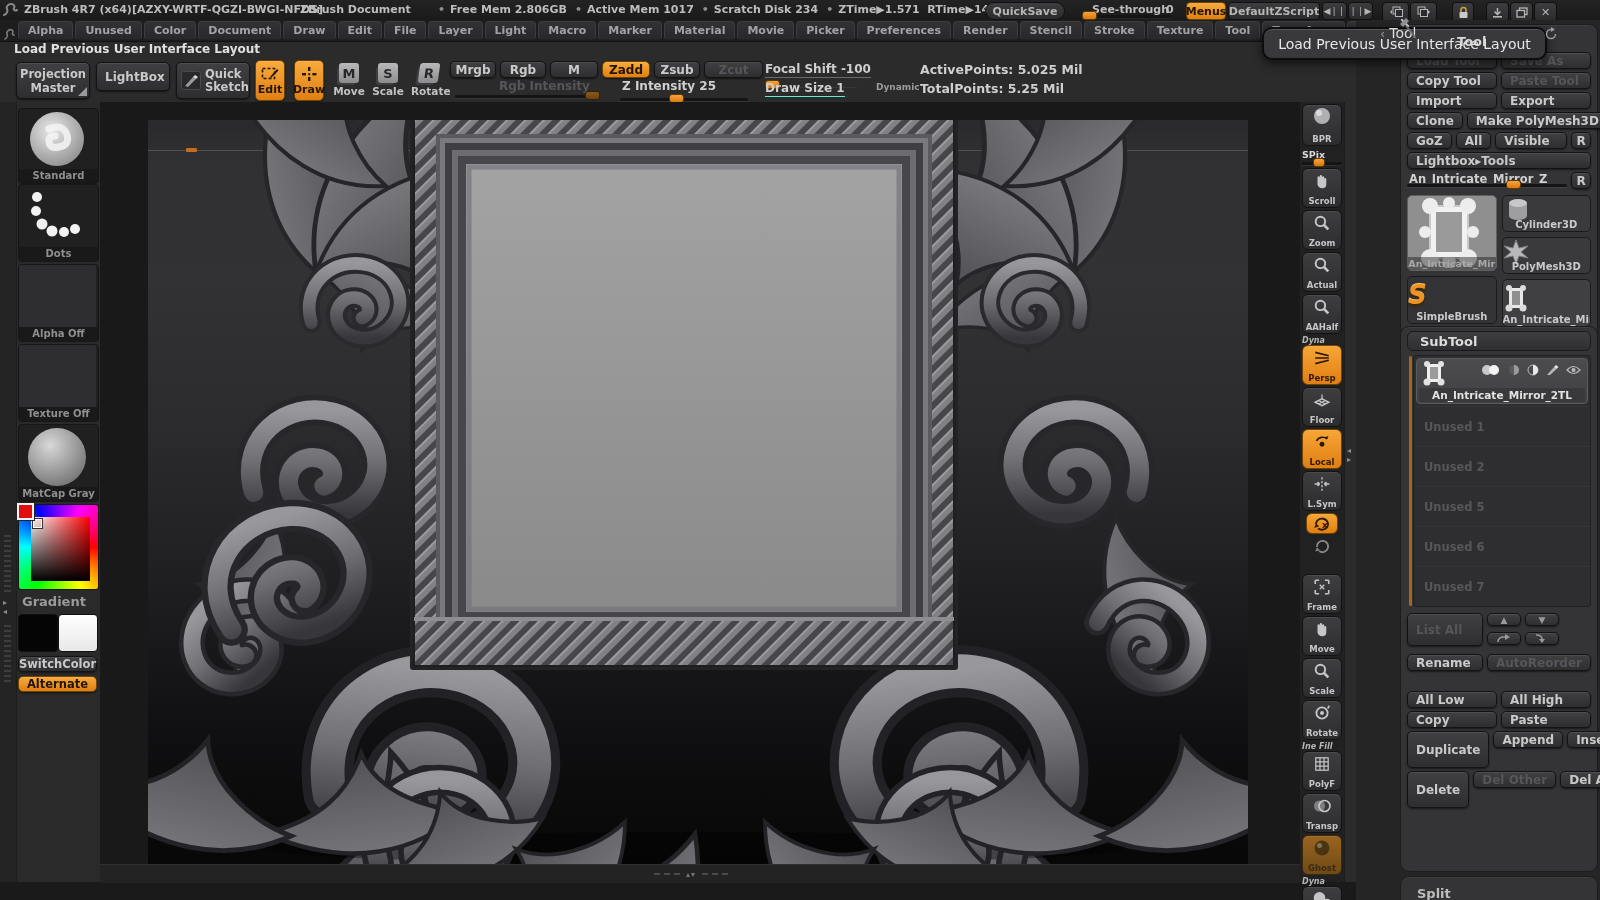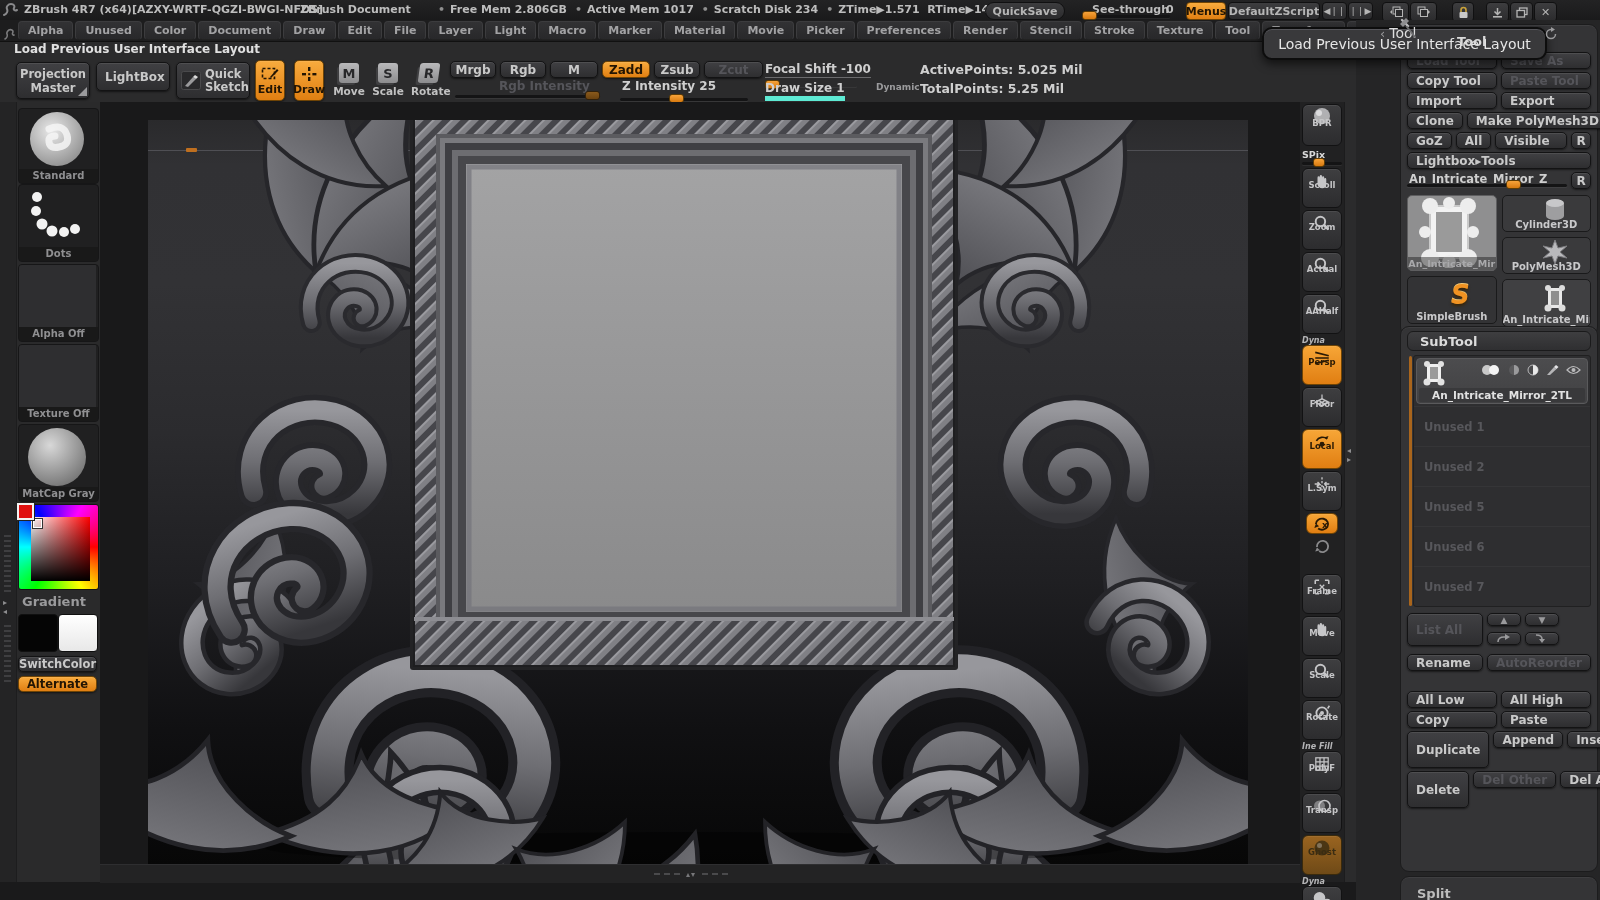--- a/index.html
+++ b/index.html
@@ -71,21 +71,21 @@
   
   #right-shelf{left:1300px;top:102px;width:44px;height:780px;background:#212122;display:flex;flex-direction:column;
                align-items:center;padding-top:2px;box-sizing:border-box;}
   .shelf-btn{width:38px;height:38px;border-radius:6px;background:linear-gradient(#3e3e40,#2c2c2e);
              border:1px solid #121213;position:relative;margin-bottom:2px;flex:none;color:#c6c6c8;
              box-shadow:inset 0 1px 0 rgba(255,255,255,.07);}
   .shelf-btn.active{background:linear-gradient(#f7a637,#e07e12);border-color:#6f4405;color:#2a1a05;}
   .shelf-btn.dimactive{background:linear-gradient(#9a6420,#6f4a17);border-color:#3a2a0c;color:#3a2c12;}
   .shelf-btn.small{height:19px;width:30px;}
   .shelf-btn.bare{background:none;border:none;box-shadow:none;color:#8a8a8c;height:22px;}
-  .shelf-btn .s-label{position:absolute;left:0;right:0;bottom:17px;text-align:center;font-size:8.5px;font-weight:bold;}
+  .shelf-btn .s-label{position:absolute;left:0;right:0;bottom:1px;text-align:center;font-size:8.5px;font-weight:bold;}
   .shelf-btn .s-icon{position:absolute;left:0;right:0;top:2px;display:flex;justify-content:center;}
   .shelf-mini{font-size:8px;font-weight:bold;font-style:italic;color:#b5b5b7;height:9px;line-height:9px;flex:none;
               width:44px;text-align:left;padding-left:2px;box-sizing:border-box;overflow:hidden;}
   .shelf-spix{width:40px;flex:none;margin:1px 0 3px 0;}
   .shelf-spix .sp-label{font-size:9.5px;font-weight:bold;color:#d8d8d8;}
   .gap-before{margin-top:14px;}
   
   #divider{left:1344px;top:102px;width:12px;height:780px;background:#2b2b2c;border-left:1px solid #1c1c1d;border-right:1px solid #1c1c1d;}
   
   #right-tray{left:1356px;top:20px;width:244px;height:880px;background:#252526;}
@@ -94,21 +94,21 @@
   .t-btn{height:17px;font-size:12px;flex:1;}
   .t-btn.sq{flex:0 0 20px;justify-content:center;padding:0;}
   .tool-slider{flex:1;position:relative;height:17px;}
   .tool-slider .ts-label{position:absolute;left:2px;top:0;font-size:11.5px;font-weight:bold;color:#cfcfcf;white-space:nowrap;}
   .tool-slider .ts-track{position:absolute;left:0;right:0;bottom:2px;}
   .thumb-grid{display:flex;gap:5px;margin-top:6px;}
   .thumb-col{display:flex;flex-direction:column;gap:5px;flex:1;}
   .thumb{border-radius:5px;position:relative;overflow:hidden;border:1px solid #1a1a1b;background:#3a3a3c;}
   .thumb .cap{position:absolute;left:0;right:0;bottom:0;font-size:9.5px;font-weight:bold;color:#a9a9ab;
               text-align:center;background:rgba(25,25,25,.45);line-height:13px;white-space:nowrap;overflow:hidden;}
-  .thumb.plain{display:flex;align-items:center;justify-content:center;padding-left:17px;}
+  .thumb.plain{display:flex;align-items:center;}
   .thumb .cap2{position:absolute;left:0;right:0;bottom:1px;font-size:10px;font-weight:bold;color:#c9c9cb;text-align:center;}
   #subtool-panel{position:absolute;left:44px;top:306px;width:198px;box-sizing:border-box;padding:4px 6px;height:546px;}
   #subtool-header{height:18px;border-radius:6px;background:linear-gradient(#3e3e40,#2f2f31);border:1px solid #1a1a1b;
                   display:flex;align-items:center;padding-left:12px;font-size:13px;font-weight:bold;color:#dcdcdc;}
   #subtool-list{margin-top:4px;position:relative;background:#2e2e30;border:1px solid #202021;border-radius:3px;}
   #subtool-orange-bar{position:absolute;left:-5px;top:0;bottom:0;width:3px;background:#a9651c;border-radius:2px;}
   #subtool-selected{height:44px;margin:2px;background:linear-gradient(#4c4c4e,#414143);border:1px solid #5a5a5c;
                     border-radius:4px;position:relative;}
   #subtool-selected .st-name{position:absolute;left:2px;right:2px;bottom:1px;height:14px;background:#39393b;
                     border-radius:2px;font-size:10.5px;font-weight:bold;color:#e2e2e2;text-align:center;line-height:14px;}
@@ -288,21 +288,21 @@
       <div class="zhandle dimh" style="right:0;"></div>
     </div>
   <span class="lbl abs" style="left:622px;top:22px;">Z Intensity 25</span>
   <div class="abs ztrack" style="left:620px;top:38px;width:128px;">
       <div class="zhandle" style="left:38%;"></div>
     </div>
   <span class="lbl abs" style="left:765px;top:5px;border-bottom:1px solid #6a6a6c;padding-bottom:1px;">Focal Shift -100</span>
   <div class="abs ztrack" style="left:765px;top:21px;width:92px;background:transparent;">
       <div class="zhandle" style="left:0;"></div>
     </div>
-  <span class="lbl abs" style="left:765px;top:24px;border-bottom:5px solid #5eead4;padding-bottom:1px;">Draw Size 1</span>
+  <span class="lbl abs" style="left:765px;top:24px;border-bottom:1px solid #5eead4;padding-bottom:1px;">Draw Size 1</span>
   <div class="abs ztrack" style="left:765px;top:40px;width:92px;background:transparent;">
       <div class="zhandle" style="left:0;"></div>
     </div>
   <span class="abs" style="left:876px;top:25px;font-size:9px;font-weight:bold;color:#9b9b9d;">Dynamic</span>
   <span class="lbl abs" style="left:920px;top:5px;font-size:12.5px;">ActivePoints: 5.025 Mil</span>
   <span class="lbl abs" style="left:920px;top:24px;font-size:12.5px;">TotalPoints: 5.25 Mil</span>
 </div>
 
 <div id="left-tray" class="abs">
   <div id="left-strip">

